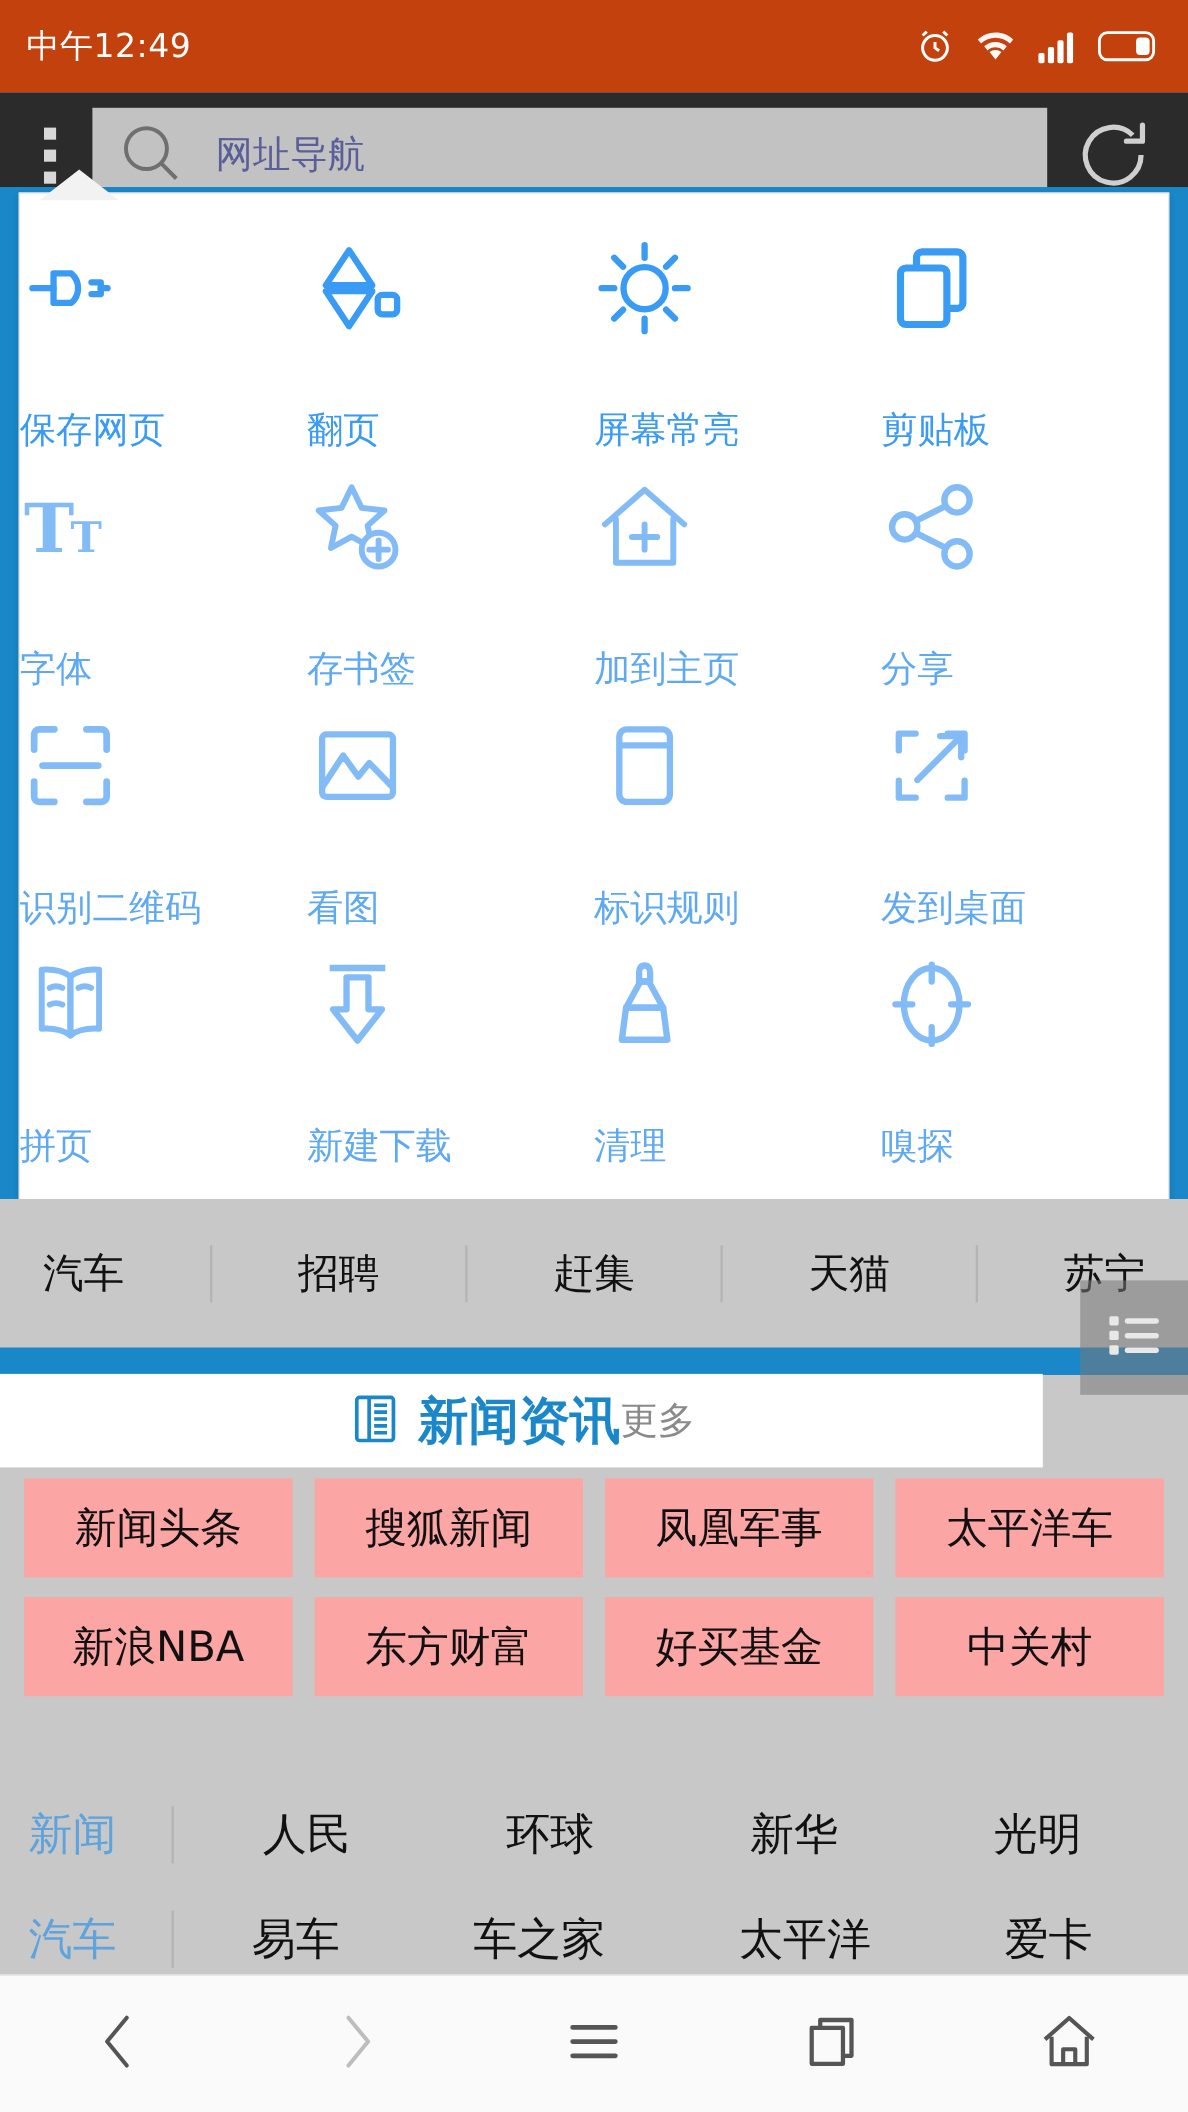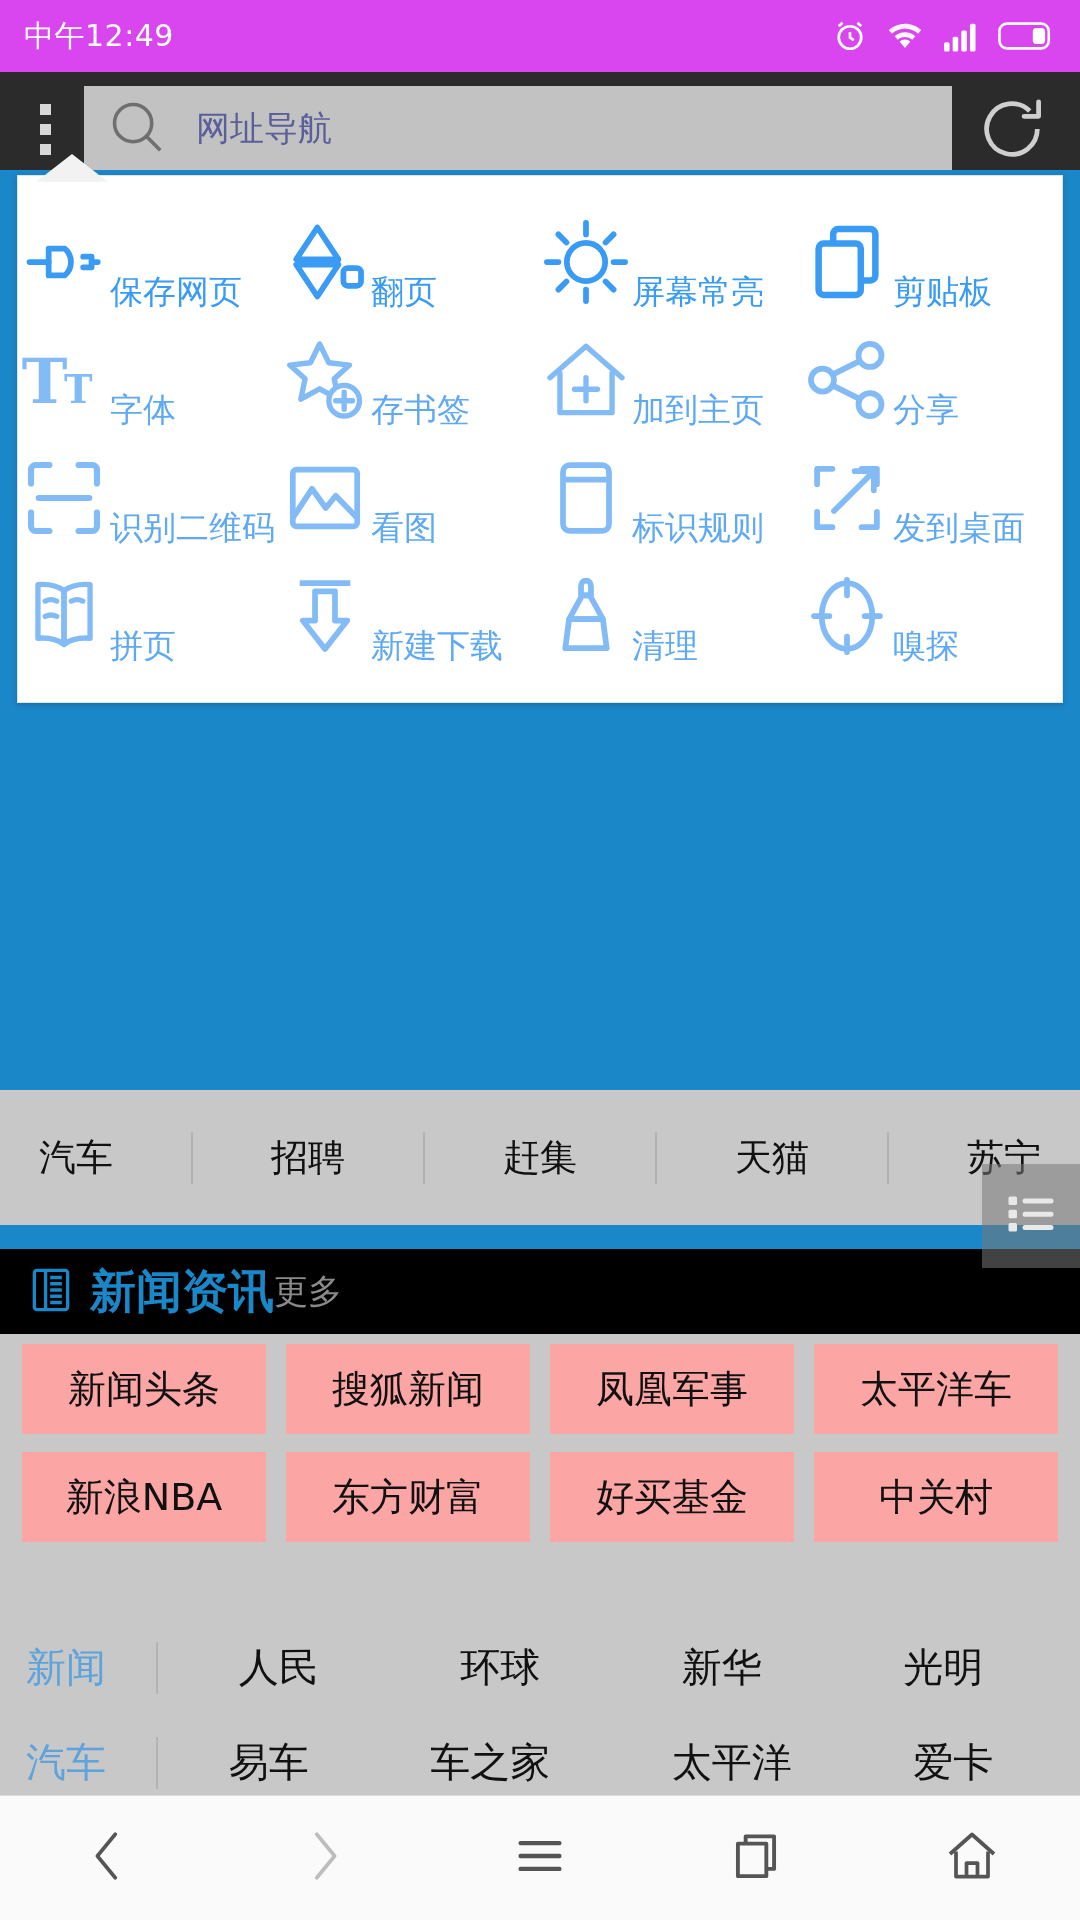--- a/index.html
+++ b/index.html
@@ -4,21 +4,21 @@
 <style>
   * { margin:0; padding:0; box-sizing:border-box; }
   html,body { width:1080px; height:1920px; }
   body {
     font-family:"DejaVu Sans","Liberation Sans",sans-serif;
     background:#c8c8c8; overflow:hidden; position:relative;
   }
 
   
   .statusbar {
-    height:72px; background:#d946ef; color:#fff;
+    height:84px; background:#c2410c; color:#fff;
     display:flex; align-items:center; justify-content:space-between;
     padding:16px 24px;
   }
   .status-time { font-size:30px; letter-spacing:.5px; }
   .status-icons { display:flex; align-items:center; gap:18px; }
   .status-icons svg { display:block; }
 
   
   .topbar {
     height:114px; background:#2b2b2b;
@@ -50,43 +50,44 @@
     border-left:36px solid transparent; border-right:36px solid transparent;
     border-bottom:28px solid #f2f2f2;
   }
   .menu {
     position:relative; margin:5px 17px 0 17px; background:#fff;
     border:1px solid #e2e2e2; padding:24px 0 30px 0;
     box-shadow:0 2px 6px rgba(0,0,0,.18);
   }
   .menu-row { display:flex; }
   .menu-item {
-    flex:1; display:flex; flex-direction:row; align-items:flex-end;
+    flex:1; display:flex; flex-direction:column; align-items:flex-start;
     padding:16px 0 10px 0;
+    gap:48px;
   }
   .menu-icon { height:92px; display:flex; align-items:center; justify-content:center; }
   .menu-label { margin-top:18px; font-size:33px; color:#3a9bf4; line-height:1; }
   .menu-item.pale .menu-label { color:#5fa9f3; }
   .menu-item.pale svg { opacity:.78; }
 
   
   .shortcuts {
     position:absolute; left:0; top:1090px; width:1080px; height:135px;
     display:flex; align-items:center; justify-content:space-around;
     background:#c8c8c8;
   }
   .shortcuts .sc { font-size:37px; color:#111; }
   .shortcuts .sep { width:2px; height:52px; background:#b3b3b3; }
 
   
   .news-top-rule { position:absolute; left:0; top:1241px; width:1080px; height:8px; background:#1a87c9; }
   .news-head {
-    position:absolute; left:0; top:1249px; width:1080px; height:85px;
-    display:flex; align-items:center; justify-content:flex-start;
-    padding:0 26px; background:#000000;
+    position:absolute; left:0; top:1249px; width:948px; height:85px;
+    display:flex; align-items:center; justify-content:center;
+    padding:0 26px; background:#ffffff;
   }
   .news-title { display:flex; align-items:center; gap:14px; }
   .news-title .t { font-size:46px; color:#1a87c9; font-weight:600; }
   .news-more { font-size:34px; color:#8a8a8a; }
 
   .news-grid {
     position:absolute; left:0; top:1344px; width:1080px;
     padding:0 22px; display:flex; flex-direction:column; gap:18px;
   }
   .news-row { display:flex; gap:20px; }

